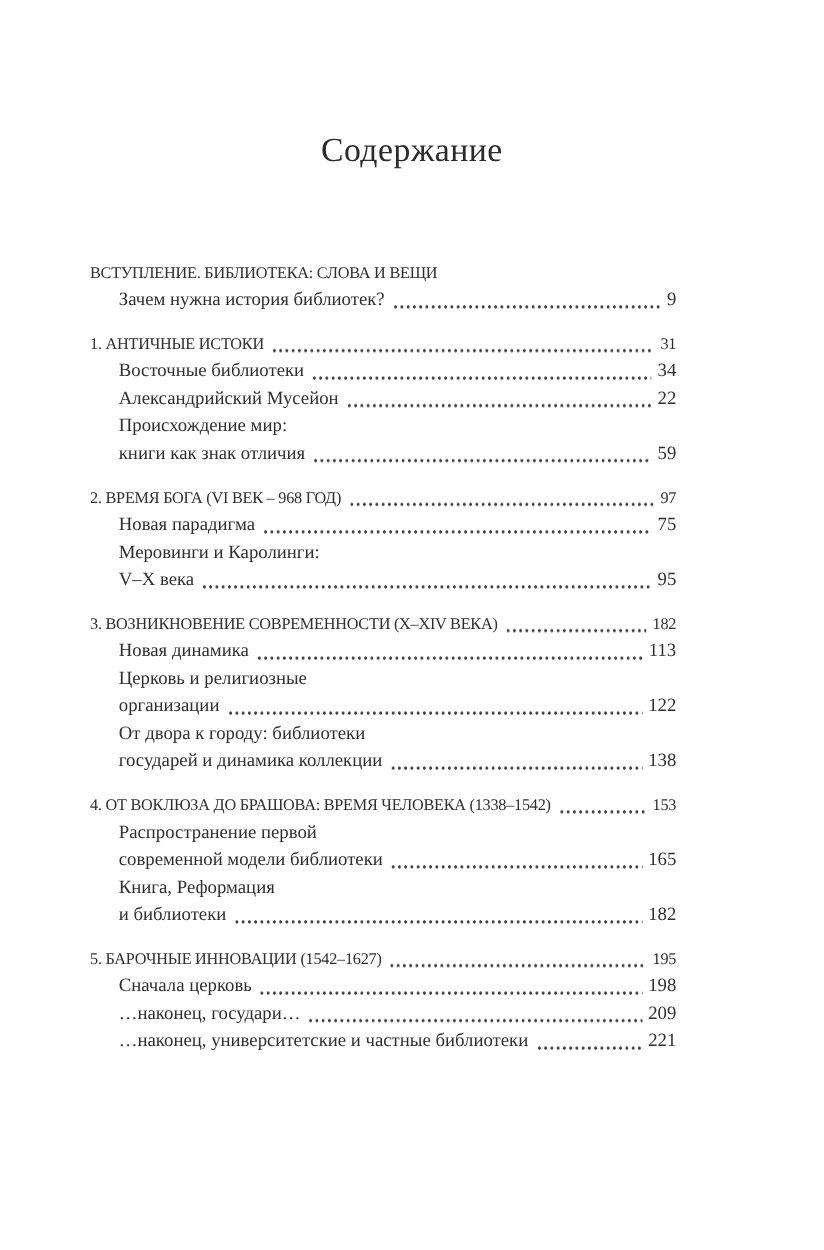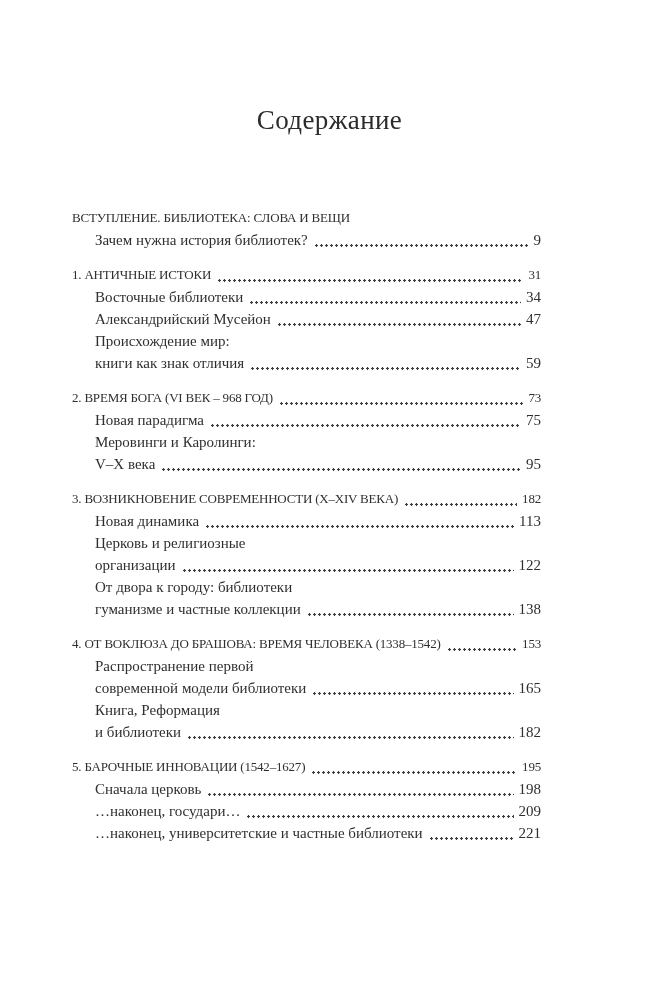--- a/index.html
+++ b/index.html
@@ -102,38 +102,38 @@
           <div class="line last">
             <span class="txt">Восточные библиотеки</span>
             <span class="leader"></span>
             <span class="pagenum">34</span>
           </div>
         </div>
         <div class="entry sub">
           <div class="line last">
             <span class="txt">Александрийский Мусейон</span>
             <span class="leader"></span>
-            <span class="pagenum">47</span>
+            <span class="pagenum">22</span>
           </div>
         </div>
         <div class="entry sub">
           <div class="line">Происхождение мир:</div>
           <div class="line last">
             <span class="txt">книги как знак отличия</span>
             <span class="leader"></span>
             <span class="pagenum">59</span>
           </div>
         </div>
       </section>
       <section class="toc-section">
         <div class="entry chapter">
           <div class="line last">
             <span class="txt">2. ВРЕМЯ БОГА (VI ВЕК – 968 ГОД)</span>
             <span class="leader"></span>
-            <span class="pagenum">73</span>
+            <span class="pagenum">97</span>
           </div>
         </div>
         <div class="entry sub">
           <div class="line last">
             <span class="txt">Новая парадигма</span>
             <span class="leader"></span>
             <span class="pagenum">75</span>
           </div>
         </div>
         <div class="entry sub">
@@ -164,21 +164,21 @@
           <div class="line">Церковь и религиозные</div>
           <div class="line last">
             <span class="txt">организации</span>
             <span class="leader"></span>
             <span class="pagenum">122</span>
           </div>
         </div>
         <div class="entry sub">
           <div class="line">От двора к городу: библиотеки</div>
           <div class="line last">
-            <span class="txt">гуманизме и частные коллекции</span>
+            <span class="txt">государей и динамика коллекции</span>
             <span class="leader"></span>
             <span class="pagenum">138</span>
           </div>
         </div>
       </section>
       <section class="toc-section">
         <div class="entry chapter">
           <div class="line last">
             <span class="txt">4. ОТ ВОКЛЮЗА ДО БРАШОВА: ВРЕМЯ ЧЕЛОВЕКА (1338–1542)</span>
             <span class="leader"></span>

